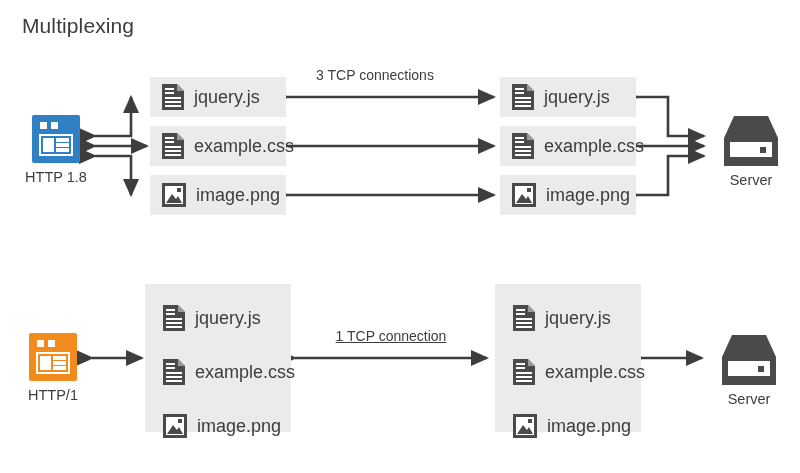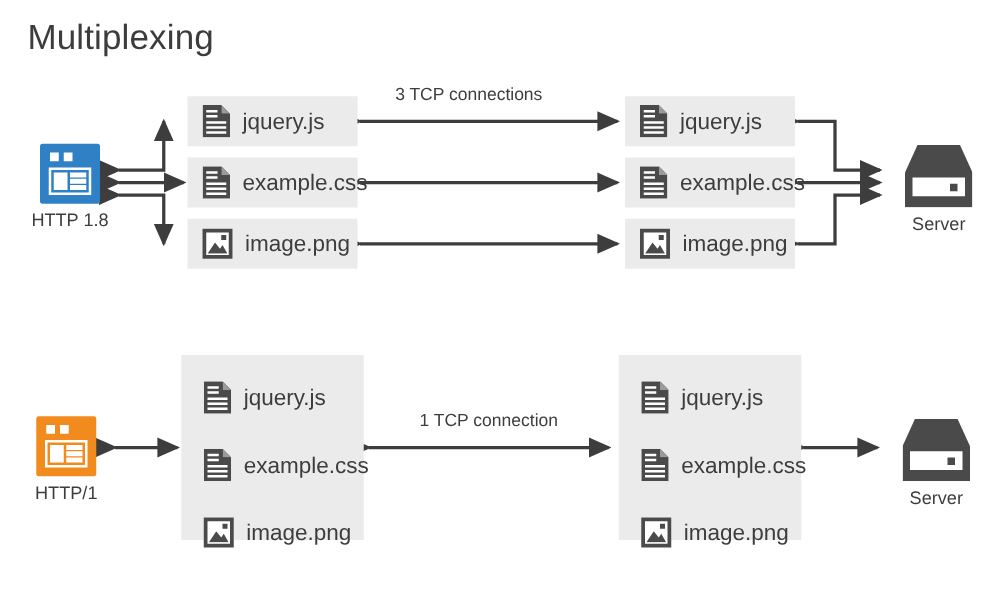--- a/index.html
+++ b/index.html
@@ -15,21 +15,21 @@
     position: relative;
     width: 800px;
     height: 473px;
     background: #ffffff;
     overflow: hidden;
   }
   .title {
     position: absolute;
     left: 22px;
     top: 14px;
-    font-size: 28px;
+    font-size: 21px;
     font-weight: 400;
     color: #3c3c3c;
     letter-spacing: 0.1px;
   }
 
   
   .endpoint {
     position: absolute;
     width: 96px;
     text-align: center;
@@ -463,21 +463,21 @@
     </div>
     <div class="res-item" style="margin-top:14px;">
       <span class="img-icon">
         <span class="mount"></span>
         <span class="sun"></span>
       </span>
       <span class="res-label">image.png</span>
     </div>
   </div>
 
-  <div class="conn-label" style="left:291px; top:328px; width:200px;">1 TCP connection</div>
+  <div class="conn-label" style="left:291px; top:328px; width:200px;text-decoration:underline;">1 TCP connection</div>
 
   <div class="endpoint" style="left:701px; top:335px;">
     <div class="server-icon">
       <span class="s-body"></span>
       <span class="s-slot"></span>
       <span class="s-led"></span>
     </div>
     <div class="ep-label">Server</div>
   </div>
 

